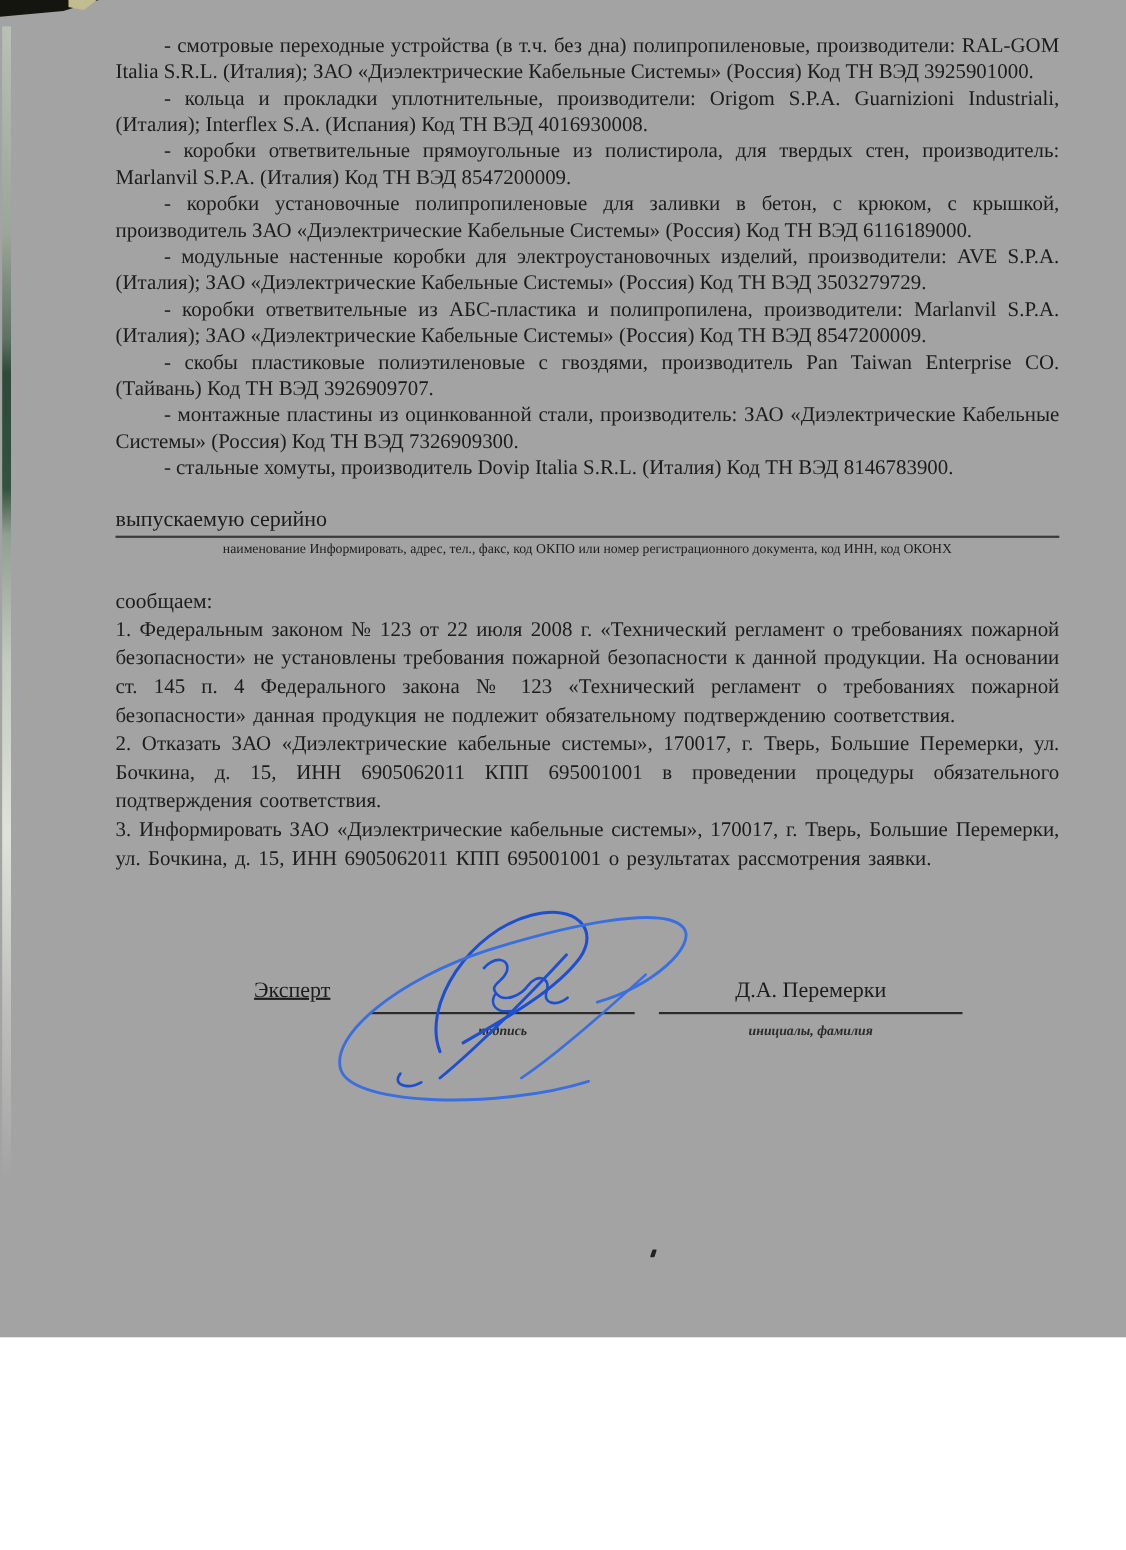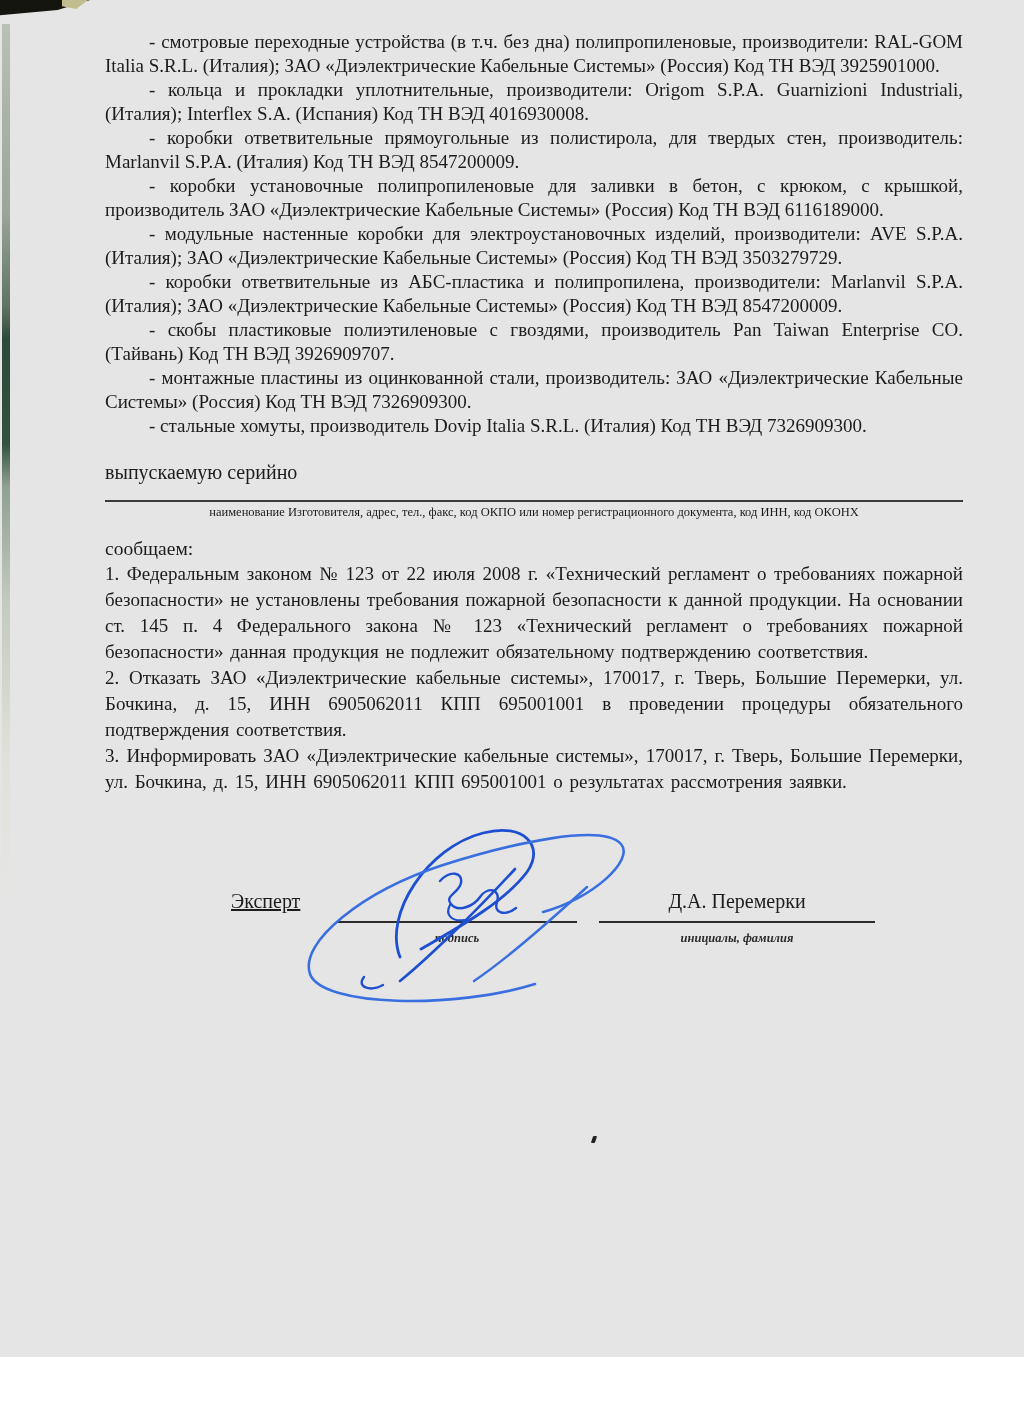--- a/index.html
+++ b/index.html
@@ -3,22 +3,22 @@
 <meta charset="utf-8">
 <style>
   html, body {
     margin: 0;
     padding: 0;
     background: #ffffff;
   }
   .page {
     position: relative;
     width: 1024px;
-    height: 1357px;
-    background: #e5e5e5;
+    height: 1216px;
+    background: #a3a3a3;
     overflow: hidden;
     font-family: "Liberation Serif", "DejaVu Serif", serif;
     color: #1c1c1c;
   }
 
   
   .corner-wedge {
     position: absolute;
     left: 0; top: 0;
     width: 90px; height: 16px;
@@ -85,30 +85,30 @@
   .product-item {
     text-align: justify;
     text-indent: 44px;
     margin: 0;
   }
   .serial-line {
     margin-top: 22px;
     font-size: 20px;
     line-height: 24px;
     border-bottom: 2px solid #3a3a38;
-    padding-bottom: 16px;
+    padding-bottom: 3px;
   }
   .serial-caption {
     margin-top: 3px;
     text-align: center;
     font-size: 12.5px;
     line-height: 15px;
   }
   .intro {
-    margin-top: 17px;
+    margin-top: 29px;
     font-size: 19.5px;
   }
   .statement {
     text-align: justify;
     margin: 0;
     line-height: 26px;
     word-spacing: 2px;
   }
 
   
@@ -171,24 +171,24 @@
   <div class="content">
 
     <p class="product-item">- смотровые переходные устройства (в т.ч. без дна) полипропиленовые, производители:  RAL-GOM Italia S.R.L. (Италия); ЗАО «Диэлектрические Кабельные Системы» (Россия) Код ТН ВЭД 3925901000.</p>
     <p class="product-item">- кольца и прокладки уплотнительные, производители: Origom S.P.A. Guarnizioni Industriali, (Италия); Interflex S.A. (Испания) Код ТН ВЭД 4016930008.</p>
     <p class="product-item">- коробки ответвительные прямоугольные из полистирола, для твердых стен, производитель: Marlanvil S.P.A. (Италия) Код ТН ВЭД 8547200009.</p>
     <p class="product-item">- коробки установочные полипропиленовые для заливки в бетон, с крюком, с крышкой, производитель ЗАО «Диэлектрические Кабельные Системы» (Россия) Код ТН ВЭД 6116189000.</p>
     <p class="product-item">- модульные настенные коробки для электроустановочных изделий, производители: AVE S.P.A. (Италия); ЗАО «Диэлектрические Кабельные Системы» (Россия) Код ТН ВЭД 3503279729.</p>
     <p class="product-item">- коробки ответвительные из АБС-пластика и полипропилена, производители: Marlanvil S.P.A. (Италия); ЗАО «Диэлектрические Кабельные Системы» (Россия) Код ТН ВЭД 8547200009.</p>
     <p class="product-item">- скобы пластиковые полиэтиленовые с гвоздями, производитель Pan Taiwan Enterprise CO. (Тайвань) Код ТН ВЭД 3926909707.</p>
     <p class="product-item">- монтажные пластины из оцинкованной стали, производитель: ЗАО «Диэлектрические Кабельные Системы» (Россия) Код ТН ВЭД 7326909300.</p>
-    <p class="product-item">- стальные хомуты, производитель Dovip Italia S.R.L. (Италия) Код ТН ВЭД 7326909300.</p>
+    <p class="product-item">- стальные хомуты, производитель Dovip Italia S.R.L. (Италия) Код ТН ВЭД 8146783900.</p>
 
     <div class="serial-line">выпускаемую серийно</div>
-    <div class="serial-caption">наименование Изготовителя, адрес, тел., факс, код ОКПО или номер регистрационного документа, код ИНН, код ОКОНХ</div>
+    <div class="serial-caption">наименование Информировать, адрес, тел., факс, код ОКПО или номер регистрационного документа, код ИНН, код ОКОНХ</div>
 
     <div class="intro">сообщаем:</div>
 
     <p class="statement">1. Федеральным законом № 123 от 22 июля 2008 г. «Технический регламент о требованиях пожарной безопасности» не установлены требования пожарной безопасности к данной продукции. На основании ст. 145 п. 4 Федерального закона № 123 «Технический регламент о требованиях пожарной безопасности» данная продукция не подлежит обязательному подтверждению соответствия.</p>
     <p class="statement">2. Отказать ЗАО «Диэлектрические кабельные системы», 170017, г. Тверь, Большие Перемерки, ул. Бочкина, д. 15, ИНН 6905062011 КПП 695001001 в проведении процедуры обязательного подтверждения соответствия.</p>
     <p class="statement">3. Информировать ЗАО «Диэлектрические кабельные системы», 170017, г. Тверь, Большие Перемерки, ул. Бочкина, д. 15, ИНН 6905062011 КПП 695001001 о результатах рассмотрения заявки.</p>
 
     <div class="sig-block">
       <div class="sig-role">Эксперт</div>
 

